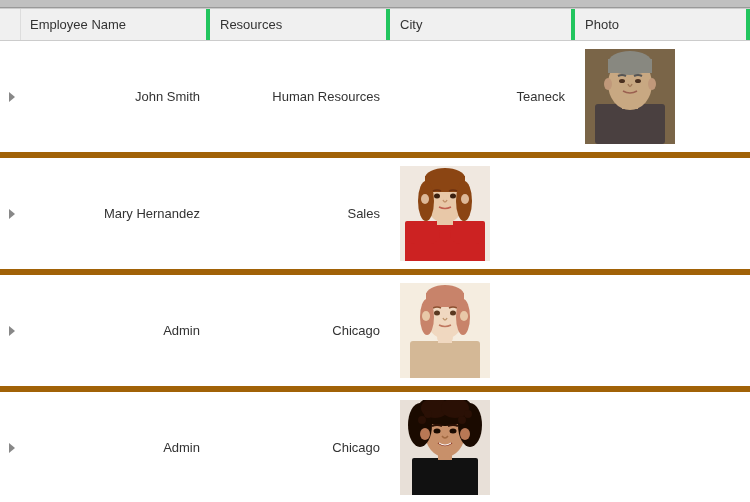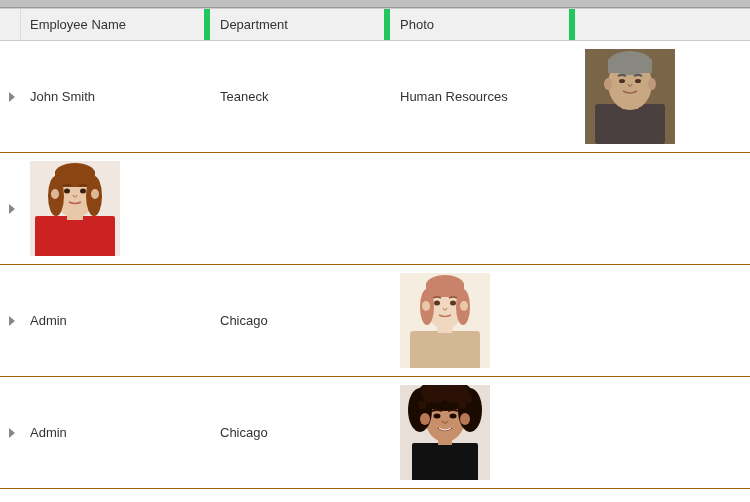--- a/index.html
+++ b/index.html
@@ -34,37 +34,38 @@
       background: #f0f0f0;
       border-bottom: 1px solid #ccc;
       border-top: 1px solid #ccc;
     }
 
     .table-header .col-header {
       padding: 8px 10px;
       font-weight: normal;
       font-size: 13px;
       color: #333;
-      border-right: 6px solid #22c55e;
+      border-right: 4px solid #22c55e;
     }
 
     .table-header .col-header:first-child {
       border-right: 1px solid #ddd;
     }
 
     .table-body {
       width: 100%;
     }
 
     .table-row {
       display: grid;
       grid-template-columns: 20px 190px 180px 185px 175px;
-      border-bottom: 1px solid #a16207;
+      border-bottom: 6px solid #a16207;
       min-height: 110px;
       align-items: center;
+      text-align: right;
     }
 
     .expand-cell {
       display: flex;
       align-items: center;
       justify-content: center;
       color: #666;
       font-size: 10px;
       padding-left: 4px;
     }
@@ -101,33 +102,34 @@
   </style>
 </head>
 <body>
 
 <div class="top-bar"></div>
 
 <div class="table-container">
   <div class="table-header">
     <div class="col-header"></div>
     <div class="col-header">Employee Name</div>
-    <div class="col-header">Department</div>
+    <div class="col-header">Resources</div>
+    <div class="col-header">City</div>
     <div class="col-header">Photo</div>
   </div>
 
   <div class="table-body">
 
     <div class="table-row">
       <div class="expand-cell">
         <span class="expand-icon"></span>
       </div>
       <div class="cell">John Smith</div>
+      <div class="cell">Human Resources</div>
       <div class="cell">Teaneck</div>
-      <div class="cell">Human Resources</div>
       <div class="photo-cell">
         <div class="photo-placeholder">
           <svg width="90" height="95" xmlns="http://www.w3.org/2000/svg">
             <rect width="90" height="95" fill="#7a6548"></rect>
 
             <rect x="10" y="55" width="70" height="40" fill="#4a4040" rx="3"></rect>
 
             <rect x="37" y="42" width="16" height="18" fill="#c8a882"></rect>
 
             <ellipse cx="45" cy="35" rx="22" ry="26" fill="#c8a882"></ellipse>
@@ -149,20 +151,22 @@
             <path d="M38 42 Q45 46 52 42" stroke="#9a6050" stroke-width="1.5" fill="none"></path>
           </svg>
         </div>
       </div>
     </div>
 
     <div class="table-row">
       <div class="expand-cell">
         <span class="expand-icon"></span>
       </div>
+      <div class="cell">Mary Hernandez</div>
+      <div class="cell">Sales</div>
       <div class="photo-cell">
         <div class="photo-placeholder">
           <svg width="90" height="95" xmlns="http://www.w3.org/2000/svg">
             <rect width="90" height="95" fill="#f0e8e0"></rect>
 
             <rect x="5" y="55" width="80" height="45" fill="#cc2222" rx="2"></rect>
 
             <rect x="5" y="58" width="35" height="20" fill="#cc2222" rx="10"></rect>
             <rect x="50" y="58" width="35" height="20" fill="#cc2222" rx="10"></rect>
 

